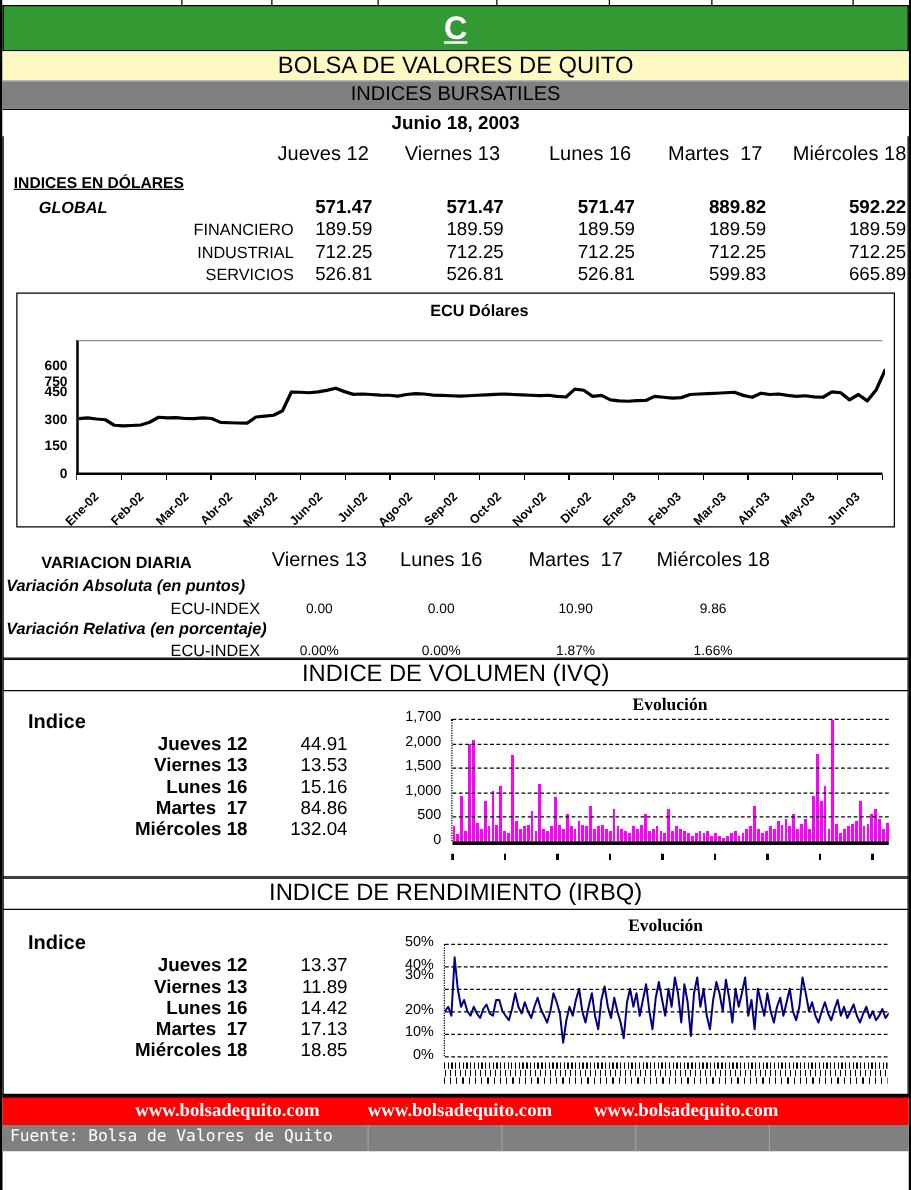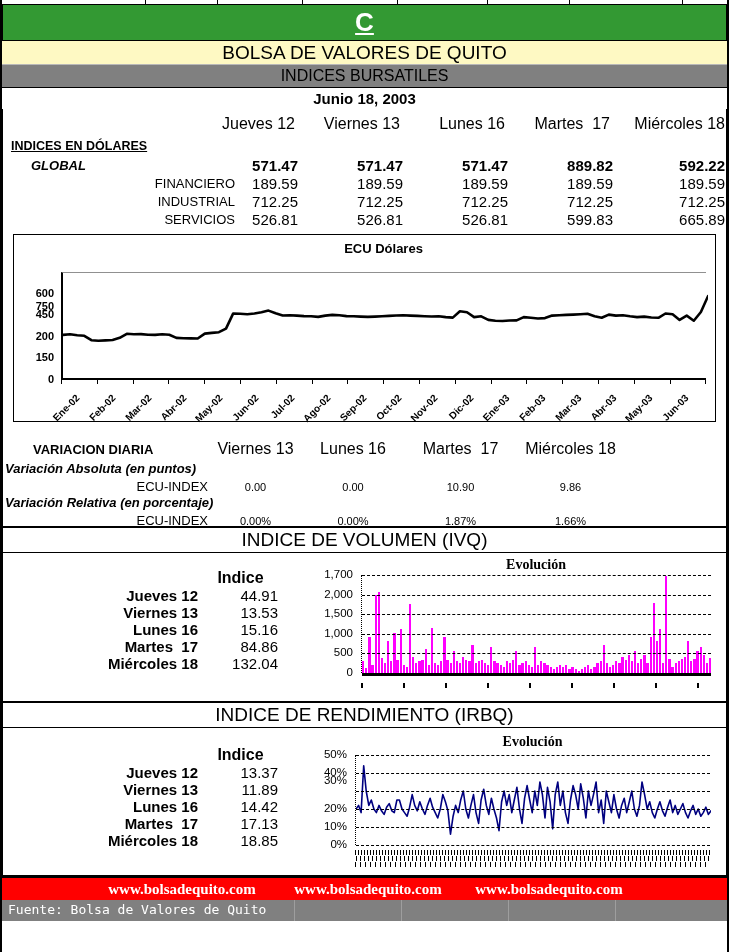--- a/index.html
+++ b/index.html
@@ -56,21 +56,21 @@
   .vlabel { font-size: 13px; font-weight: bold; font-style: italic; height: 17px; padding-left: 2px; }
   .vrow.vals { height: 17px; }
   .vrow.vals .vl { font-size: 13px; text-align: right; padding-right: 0px; }
   .vrow.vals .vv { font-size: 11px; text-align: center; }
 
   
   .content-box { border: 1px solid #000; border-top: none; position: relative; display: flex; }
   .ivq-content { height: 149px; }
   .irbq-content { height: 148px; }
   .mini-table { width: 300px; }
-  .mt-head { display: flex; font-size: 16px; font-weight: bold; }
+  .mt-head { display: flex; font-size: 16px; font-weight: bold; flex-direction: column; }
   .mt-head .sp { width: 195px; } .mt-head .hc { width: 85px; text-align: center; }
   .mt-row { display: flex; height: 17px; align-items: center; }
   .mt-row .dl { width: 195px; text-align: right; font-size: 15px; font-weight: bold; white-space: pre; }
   .mt-row .dv { width: 80px; text-align: right; font-size: 15px; }
   .mini-chart { position: relative; flex: 1; }
   .mc-title { position: absolute; font-family: "Liberation Serif", serif; font-weight: bold; font-size: 14px; text-align: center; }
   .grid-line { position: absolute; left: 0; width: 100%; height: 0; border-top: 1px dashed #000; }
   .plot { position: absolute; border-left: 1px dotted #000; }
   .vyl { position: absolute; left: 0; text-align: right; font-size: 11.5px; }
   .baseline { position: absolute; left: 0; bottom: -3px; width: 100%; height: 3px; background: #000; }
@@ -162,21 +162,21 @@
       <span class="num">599.83</span>
       <span class="num">665.89</span>
     </div>
 
     <div class="chartbox">
       <div class="ecu-title">ECU Dólares</div>
       <div id="ecu-ylabels">
           <div class="eyl" style="top: 30px; width: 40px; margin-top: 35px;">750</div>
           <div class="eyl" style="top: 51.6px; width: 40px;">600</div>
           <div class="eyl" style="top: 73.2px; width: 40px;">450</div>
-          <div class="eyl" style="top: 94.8px; width: 40px;">200</div>
+          <div class="eyl" style="top: 94.8px; width: 40px;">300</div>
           <div class="eyl" style="top: 116.4px; width: 40px;">150</div>
           <div class="eyl" style="top: 138px; width: 40px;">0</div>
         </div>
       <div class="ecu-plot">
         <svg id="ecu-svg" width="645" height="108">
             <polyline points="0.0,61.9 7.1,61.3 14.2,62.2 21.3,62.8 28.4,67.2 35.4,67.7 42.5,67.4 49.6,67.0 56.7,64.8 63.8,60.8 70.9,61.3 78.0,61.1 85.1,61.8 92.1,61.9 99.2,61.3 106.3,61.8 113.4,64.9 120.5,65.2 127.6,65.4 134.7,65.5 141.8,60.6 148.8,59.9 155.9,59.2 163.0,55.6 170.1,40.6 177.2,40.8 184.3,41.2 191.4,40.5 198.5,39.3 205.5,37.6 212.6,40.3 219.7,42.5 226.8,42.2 233.9,42.6 241.0,43.1 248.1,43.2 255.2,43.9 262.3,42.6 269.3,41.9 276.4,42.2 283.5,43.1 290.6,43.3 297.7,43.6 304.8,43.9 311.9,43.6 319.0,43.2 326.0,42.9 333.1,42.5 340.2,42.2 347.3,42.6 354.4,42.9 361.5,43.2 368.6,43.5 375.7,43.2 382.7,44.1 389.8,44.6 396.9,38.3 404.0,39.2 411.1,44.1 418.2,43.3 425.3,46.9 432.4,47.7 439.5,48.0 446.5,47.5 453.6,47.4 460.7,44.1 467.8,44.8 474.9,45.5 482.0,45.1 489.1,42.6 496.2,42.2 503.2,41.9 510.3,41.6 517.4,41.2 524.5,40.8 531.6,43.3 538.7,44.8 545.8,41.6 552.9,42.6 559.9,42.2 567.0,43.3 574.1,44.1 581.2,43.6 588.3,44.5 595.4,44.8 602.5,40.5 609.6,41.2 616.6,46.9 623.7,42.6 630.8,47.7 637.9,39.0 645.0,23.2" fill="none" stroke="#000000" stroke-width="2.6" stroke-linejoin="round" stroke-linecap="round"></polyline>
           </svg>
       </div>
       <div class="ecu-xticks"></div>
       <div class="ecu-xlabels" id="ecu-xlabels">

